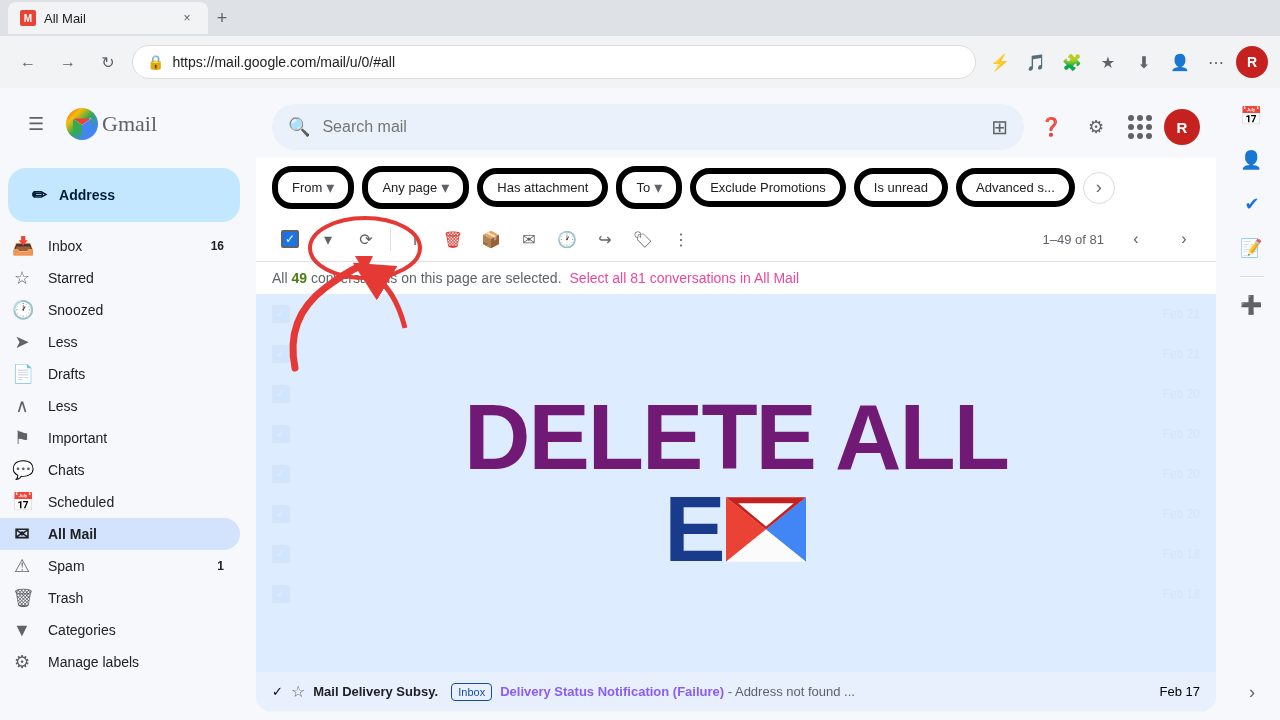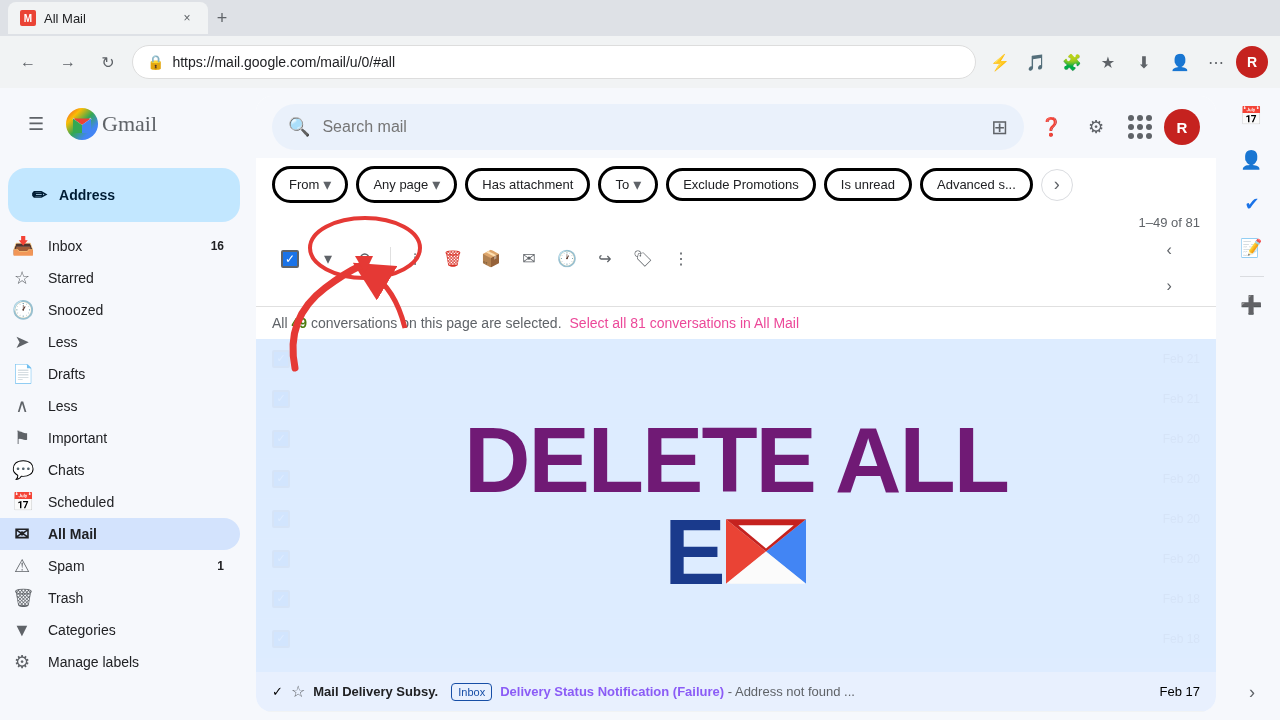--- a/index.html
+++ b/index.html
@@ -251,21 +251,21 @@
       padding: 8px 16px;
       gap: 8px;
       flex-wrap: nowrap;
       overflow-x: auto;
       background: white;
     }
     .chip {
       display: flex;
       align-items: center;
       gap: 4px;
-      border: 3px solid #000000;
+      border: 6px solid #000000;
       border-radius: 20px;
       padding: 6px 14px;
       font-size: 13px;
       color: #202124;
       cursor: pointer;
       white-space: nowrap;
       background: white;
     }
     .chip .chip-arrow { font-size: 16px; color: #5f6368; }
     .chip-more {
@@ -297,21 +297,21 @@
       background: #1a73e8;
       display: flex; align-items: center; justify-content: center;
       color: white; font-size: 12px;
     }
     .toolbar-separator {
       width: 1px; background: #e0e0e0; height: 24px; margin: 0 4px;
     }
     .pagination-info {
       margin-left: auto;
       font-size: 13px; color: #5f6368;
-      display: flex; align-items: center; gap: 4px; flex-direction: column;
+      display: flex; align-items: center; gap: 16px;
     }
     .pag-btn {
       width: 32px; height: 32px;
       border-radius: 50%;
       display: flex; align-items: center; justify-content: center;
       font-size: 16px; color: #5f6368; cursor: pointer; background: none; border: none;
     }
 
     
     .selection-notice {

